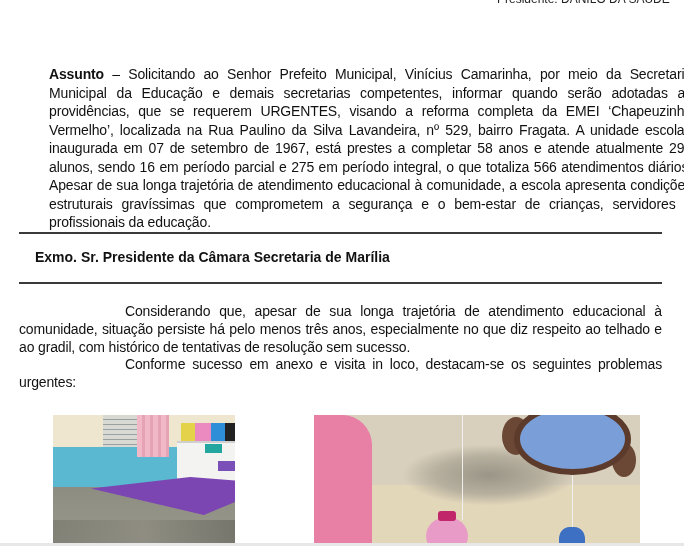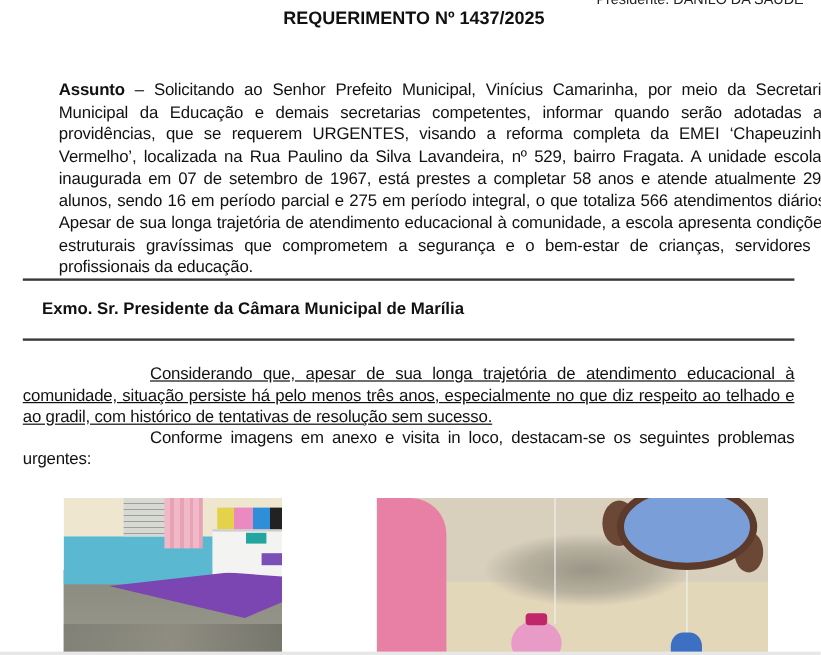--- a/index.html
+++ b/index.html
@@ -71,21 +71,21 @@
     .body-par {
       position: absolute;
       left: 19px;
       width: 643px;
       font-size: 14px;
       line-height: 18px;
       text-align: justify;
       text-indent: 106px;
       letter-spacing: -0.15px;
     }
-    .body-par.p1 { top: 302px; text-decoration: underline; }
+    .body-par.p1 { top: 302px; }
     .body-par.p2 { top: 355px; }
     .photo {
       position: absolute;
       top: 415px;
       height: 131px;
       overflow: hidden;
     }
     .photo.left {
       left: 53px;
       width: 182px;
@@ -127,34 +127,33 @@
       position:absolute; left:0; top:543px; width:684px; height:3px; background:#e7e7e7;
     }
   </style>
 </head>
 <body>
 
 <div class="page">
 
   <div class="president-header">Presidente: DANILO DA SAÚDE</div>
 
-  <div class="doc-title">REQUERIMENTO Nº 1437/2025</div>
 
   <div class="assunto">
     <b>Assunto</b><span> – Solicitando ao Senhor Prefeito Municipal, Vinícius Camarinha, por meio da Secretaria Municipal da Educação e demais secretarias competentes, informar quando serão adotadas as providências, que se requerem URGENTES, visando a reforma completa da EMEI ‘Chapeuzinho Vermelho’, localizada na Rua Paulino da Silva Lavandeira, nº 529, bairro Fragata. A unidade escolar, inaugurada em 07 de setembro de 1967, está prestes a completar 58 anos e atende atualmente 291 alunos, sendo 16 em período parcial e 275 em período integral, o que totaliza 566 atendimentos diários. Apesar de sua longa trajetória de atendimento educacional à comunidade, a escola apresenta condições estruturais gravíssimas que comprometem a segurança e o bem-estar de crianças, servidores e profissionais da educação.</span>
   </div>
 
   <div class="rule r1"></div>
 
-  <div class="addressee">Exmo. Sr. Presidente da Câmara Municipal de Marília</div>
+  <div class="addressee">Exmo. Sr. Presidente da Câmara Secretaria de Marília</div>
 
   <div class="rule r2"></div>
 
   <div class="body-par p1">Considerando que, apesar de sua longa trajetória de atendimento educacional à comunidade, situação persiste há pelo menos três anos, especialmente no que diz respeito ao telhado e ao gradil, com histórico de tentativas de resolução sem sucesso.</div>
-  <div class="body-par p2">Conforme imagens em anexo e visita in loco, destacam-se os seguintes problemas urgentes:</div>
+  <div class="body-par p2">Conforme sucesso em anexo e visita in loco, destacam-se os seguintes problemas urgentes:</div>
 
   <div class="photo left">
     <div class="wall-cream"></div>
     <div class="wall-blue"></div>
     <div class="window"></div>
     <div class="curtain"></div>
     <div class="cabinet"></div>
     <div class="cab-box1"></div>
     <div class="cab-box2"></div>
     <div class="toys"></div>

